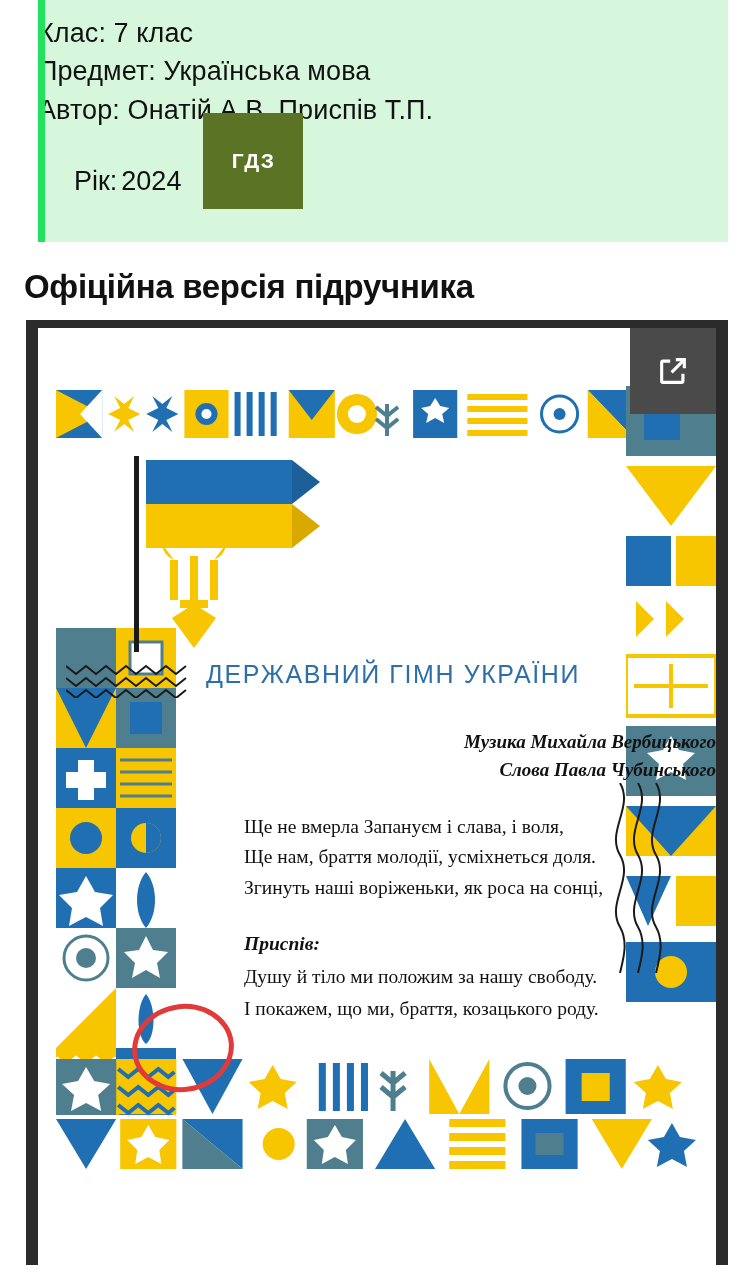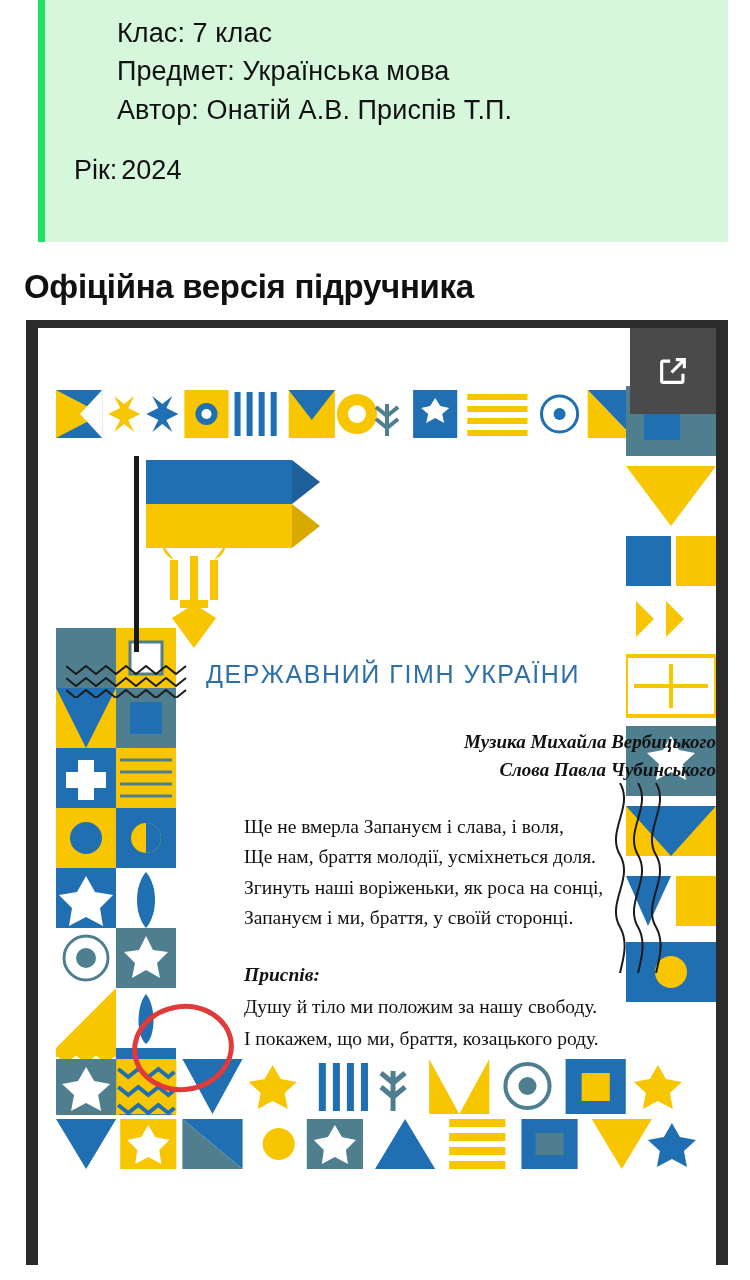--- a/index.html
+++ b/index.html
@@ -16,21 +16,21 @@
     position:relative;
     margin:0 22px 0 38px;
     background:#d7f7dc;
     padding:14px 0 18px 0;
     min-height:210px;
   }
   .info-card:before{
     content:"";position:absolute;left:0;top:0;bottom:0;width:7px;background:#23e05f;
   }
   .info-row{
-    font-size:27px;color:#111;line-height:1.42;padding-left:36px;letter-spacing:.1px;margin-left:43px;
+    font-size:27px;color:#111;line-height:1.42;letter-spacing:.1px;
   }
   .info-label{font-weight:400;}
   .info-value{font-weight:400;}
   .info-year-row{
     display:flex;align-items:center;padding-left:36px;margin-top:26px;
   }
   .info-year-text{font-size:27px;color:#111;white-space:nowrap;}
   .gdz-btn{
     margin-left:22px;
     background:#5b7324;
@@ -124,20 +124,21 @@
       <span class="info-label">Предмет:</span>
       <span class="info-value">Українська мова</span>
     </div>
     <div class="info-row">
       <span class="info-label">Автор:</span>
       <span class="info-value">Онатій А.В. Приспів Т.П.</span>
     </div>
     <div class="info-year-row">
       <span class="info-year-text">Рік:</span>
       <span class="info-year-text" style="margin-left:4px">2024</span>
+      <div class="gdz-btn">ГДЗ</div>
     </div>
   </div>
 
   <div class="section-title">Офіційна версія підручника</div>
 
   <div class="viewer">
     <div class="doc">
 
       <div class="expand-btn">
         <svg viewBox="0 0 24 24">
@@ -363,21 +364,20 @@
 
       <div class="credits">
         <div>Музика Михайла Вербицького</div>
         <div>Слова Павла Чубинського</div>
       </div>
 
       <div class="verses">
         <div>Ще не вмерла Запануєм і слава, і воля,</div>
         <div>Ще нам, браття молодії, усміхнеться доля.</div>
         <div>Згинуть наші воріженьки, як роса на сонці,</div>
-        <div>Запануєм і ми, браття, у своїй сторонці.</div>
         <div class="refrain-label">Приспів:</div>
         <div class="refrain">Душу й тіло ми положим за нашу свободу.</div>
         <div class="refrain">І покажем, що ми, браття, козацького роду.</div>
       </div>
 
       <div class="red-circle"></div>
 
     </div>
   </div>
 

